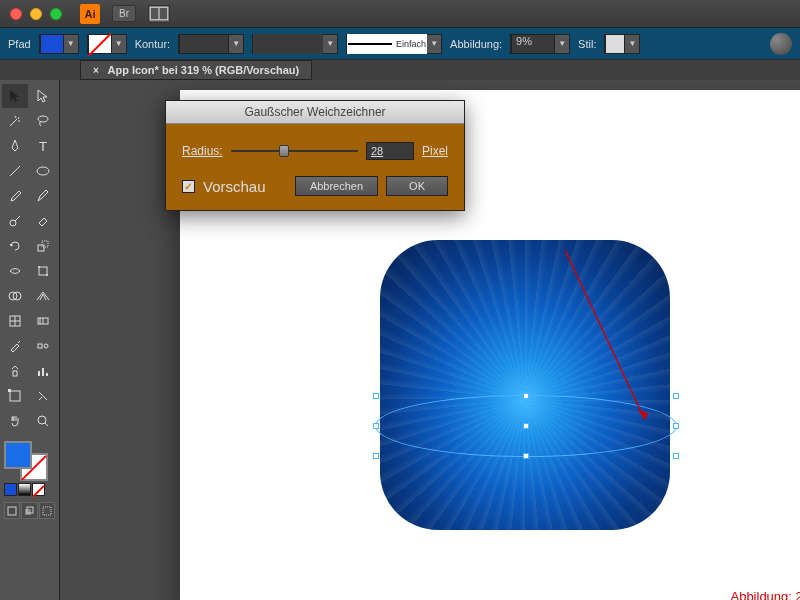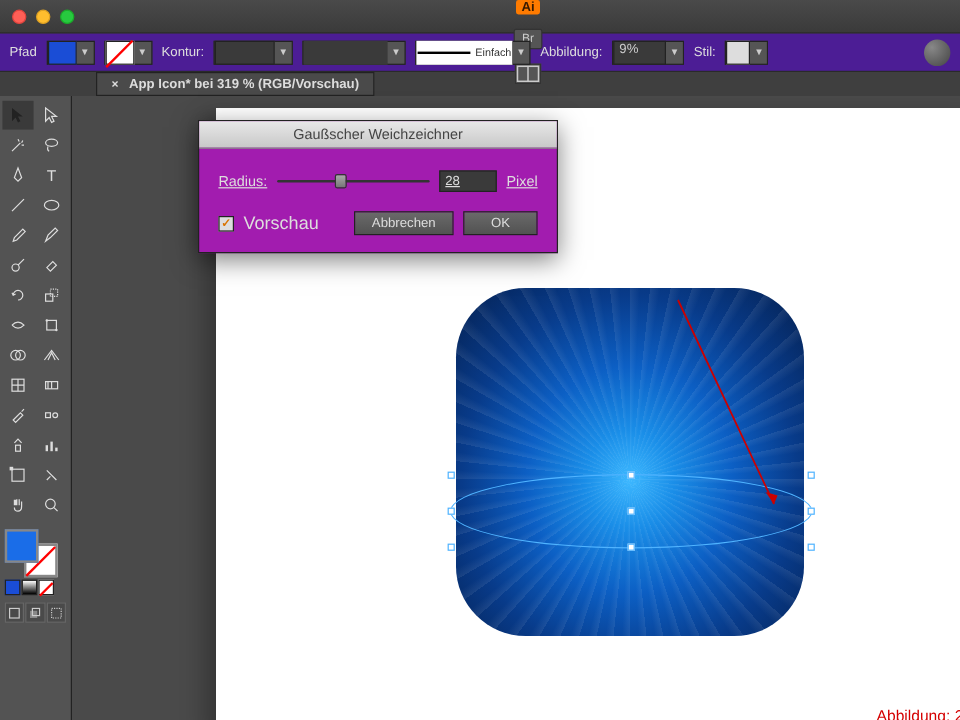--- a/index.html
+++ b/index.html
@@ -4,26 +4,26 @@
 <style>
 * { margin: 0; padding: 0; box-sizing: border-box; font-family: Arial, sans-serif; }
 body { background: #4a4a4a; width: 800px; height: 600px; overflow: hidden; position: relative; }
 
 .macos-traffic { position: absolute; top: 8px; left: 10px; display: flex; gap: 8px; }
 .traffic-dot { width: 12px; height: 12px; border-radius: 50%; }
 .red { background: #ff5f56; border: 1px solid #e0443e; }
 .yellow { background: #ffbd2e; border: 1px solid #dea123; }
 .green { background: #27c93f; border: 1px solid #1aab29; }
 
-.top-bar { height: 28px; background: linear-gradient(#4a4a4a, #3a3a3a); display: flex; align-items: center; padding-left: 80px; gap: 12px; border-bottom: 1px solid #222; flex-direction: column; }
+.top-bar { height: 28px; background: linear-gradient(#4a4a4a, #3a3a3a); display: flex; align-items: center; padding-left: 80px; gap: 12px; border-bottom: 1px solid #222; }
 .ai-logo { width: 20px; height: 20px; background: #ff7b00; color: #3a1a00; font-size: 11px; font-weight: bold; display: flex; align-items: center; justify-content: center; border-radius: 2px; }
 .top-btn { background: #555; border: 1px solid #333; color: #ccc; font-size: 10px; padding: 2px 6px; border-radius: 2px; }
 .arrange-icon { background: #555; border: 1px solid #333; width: 22px; height: 18px; display: flex; align-items: center; justify-content: center; }
 
-.control-bar { height: 32px; background: #4c1d95; display: flex; align-items: center; padding: 0 8px; gap: 8px; border-bottom: 1px solid #2a2a2a; font-size: 11px; color: #ccc; }
+.control-bar { height: 32px; background: #0c4a6e; display: flex; align-items: center; padding: 0 8px; gap: 8px; border-bottom: 1px solid #2a2a2a; font-size: 11px; color: #ccc; }
 .ctrl-label { color: #ddd; }
 .color-swatch { width: 24px; height: 20px; border: 1px solid #222; }
 .blue-swatch { background: #1a4dd6; }
 .no-swatch { background: white; position: relative; }
 .no-swatch::after { content: ''; position: absolute; width: 140%; height: 2px; background: red; top: 50%; left: -20%; transform: rotate(-45deg); }
 .dropdown { display: flex; align-items: center; background: #3a3a3a; border: 1px solid #222; height: 20px; }
 .dropdown-arrow { width: 14px; background: #555; height: 100%; display: flex; align-items: center; justify-content: center; font-size: 8px; color: #ccc; }
 .stroke-box { width: 50px; height: 20px; background: #3a3a3a; border: 1px solid #222; }
 .line-style { width: 80px; height: 20px; background: white; display: flex; align-items: center; padding: 0 1px; font-size: 9px; color: #333; justify-content: space-between; }
 .opacity-input { width: 44px; height: 20px; background: #3a3a3a; border: 1px solid #222; color: #ccc; padding: 0 4px; font-size: 11px; }
@@ -59,21 +59,21 @@
 .rays { position: absolute; inset: 0; background: repeating-conic-gradient(from 0deg at 50% 55%, rgba(255,255,255,0.08) 0deg, rgba(255,255,255,0) 3deg, rgba(255,255,255,0) 6deg); }
 
 .selection-ellipse { position: absolute; top: 305px; left: 195px; width: 302px; height: 62px; border: 1px solid #4fb3ff; border-radius: 50%; }
 .sel-handle { position: absolute; width: 6px; height: 6px; background: white; border: 1px solid #4fb3ff; }
 .h-tl { top: -3px; left: -3px; } .h-tr { top: -3px; right: -3px; }
 .h-bl { bottom: -3px; left: -3px; } .h-br { bottom: -3px; right: -3px; }
 .h-ml { top: 50%; left: -3px; margin-top: -3px; } .h-mr { top: 50%; right: -3px; margin-top: -3px; }
 .h-tc { top: -3px; left: 50%; margin-left: -3px; } .h-bc { bottom: -3px; left: 50%; margin-left: -3px; }
 .h-c { top: 50%; left: 50%; margin: -3px 0 0 -3px; }
 
-.dialog { position: absolute; top: 100px; left: 165px; width: 300px; background: #a21caf; border: 1px solid #222; box-shadow: 0 6px 20px rgba(0,0,0,0.5); }
+.dialog { position: absolute; top: 100px; left: 165px; width: 300px; background: #a16207; border: 1px solid #222; box-shadow: 0 6px 20px rgba(0,0,0,0.5); }
 .dialog-title { background: linear-gradient(#e8e8e8, #c8c8c8); color: #444; font-size: 12px; text-align: center; padding: 4px; border-bottom: 1px solid #888; }
 .dialog-body { padding: 18px 16px 14px; }
 .radius-row { display: flex; align-items: center; gap: 8px; color: #ddd; font-size: 12px; margin-bottom: 16px; text-decoration: underline; }
 .slider-track { flex: 1; height: 2px; background: #333; position: relative; border-radius: 1px; }
 .slider-thumb { position: absolute; top: -5px; left: 38%; width: 10px; height: 12px; background: linear-gradient(#aaa, #777); border: 1px solid #333; border-radius: 2px; }
 .radius-input { width: 48px; height: 18px; background: #3a3a3a; border: 1px solid #222; color: #ddd; padding: 0 4px; font-size: 11px; }
 .dialog-footer { display: flex; align-items: center; gap: 8px; }
 .checkbox { width: 13px; height: 13px; background: #ddd; border: 1px solid #222; display: flex; align-items: center; justify-content: center; font-size: 10px; color: #d97400; font-weight: bold; }
 .dlg-btn { background: linear-gradient(#6a6a6a, #525252); border: 1px solid #222; color: #ddd; font-size: 11px; padding: 3px 14px; cursor: pointer; }
 .dlg-btn.primary { padding: 3px 22px; }

